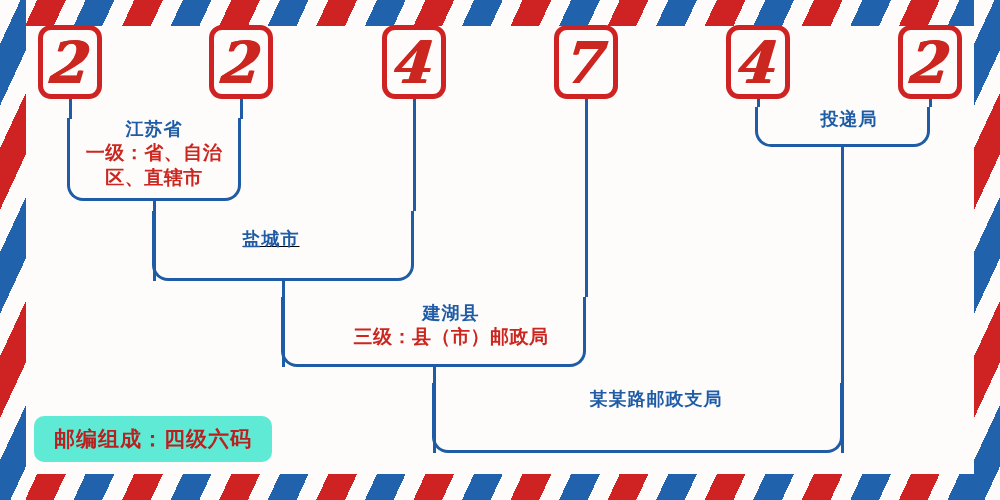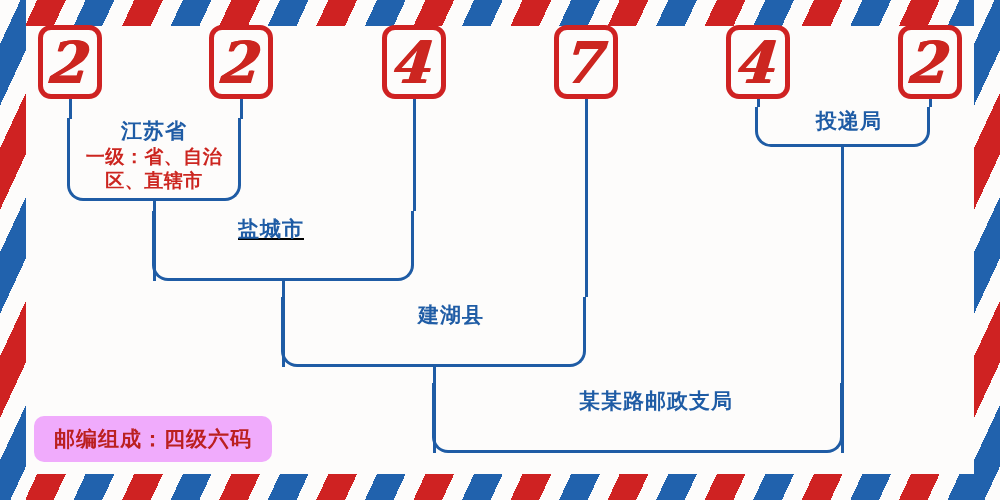--- a/index.html
+++ b/index.html
@@ -112,40 +112,40 @@
 
   
   .label-block {
     position: absolute;
     text-align: center;
     white-space: nowrap;
   }
   .label-title {
     font-family: "DejaVu Serif", "Liberation Serif", serif;
     font-weight: bold;
-    font-size: 21px;
+    font-size: 18px;
     color: #1f5ca5;
     line-height: 1.22;
     letter-spacing: 1px;
     text-align: center;
   }
   .label-sub {
     font-family: "DejaVu Sans", "Liberation Sans", sans-serif;
     font-weight: bold;
     font-size: 19px;
     color: #cc2620;
     line-height: 1.3;
     letter-spacing: 0.5px;
   }
   .label-sub.wrapped { white-space: normal; }
 
   
   .badge {
     position: absolute;
-    background: #f0abfc;
+    background: #5eead4;
     border-radius: 10px;
     padding: 9px 20px;
     font-family: "DejaVu Serif", "Liberation Serif", serif;
     font-weight: bold;
     font-size: 21px;
     color: #bb2020;
     letter-spacing: 1px;
     white-space: nowrap;
   }
 </style>
@@ -201,28 +201,29 @@
 
   <div class="group-box" style="left:67px; top:118px; width:174px; height:83px;"></div>
   <div class="label-block" style="left:67px; top:118px; width:174px;">
     <div class="label-title">江苏省</div>
     <div class="label-sub wrapped" style="padding:0 16px;">一级：省、自治区、直辖市</div>
   </div>
 
   <div class="vline" style="left:153px; top:201px; height:80px;"></div>
 
   <div class="group-box" style="left:152px; top:211px; width:262px; height:70px;"></div>
-  <div class="label-block" style="left:152px; top:216px; width:238px;text-decoration:underline;">
+  <div class="label-block" style="left:152px; top:228px; width:238px;text-decoration:underline;">
     <div class="label-title">盐城市</div>
   </div>
   <div class="vline" style="left:282px; top:281px; height:86px;"></div>
 
   <div class="group-box" style="left:281px; top:297px; width:305px; height:70px;"></div>
   <div class="label-block" style="left:281px; top:302px; width:340px;">
     <div class="label-title">建湖县</div>
+    <div class="label-sub">三级：县（市）邮政局</div>
   </div>
   <div class="vline" style="left:433px; top:367px; height:86px;"></div>
 
   <div class="group-box" style="left:755px; top:107px; width:175px; height:40px;"></div>
   <div class="label-block" style="left:755px; top:108px; width:188px;">
     <div class="label-title">投递局</div>
   </div>
 
   <div class="vline" style="left:841px; top:147px; height:306px;"></div>
 

